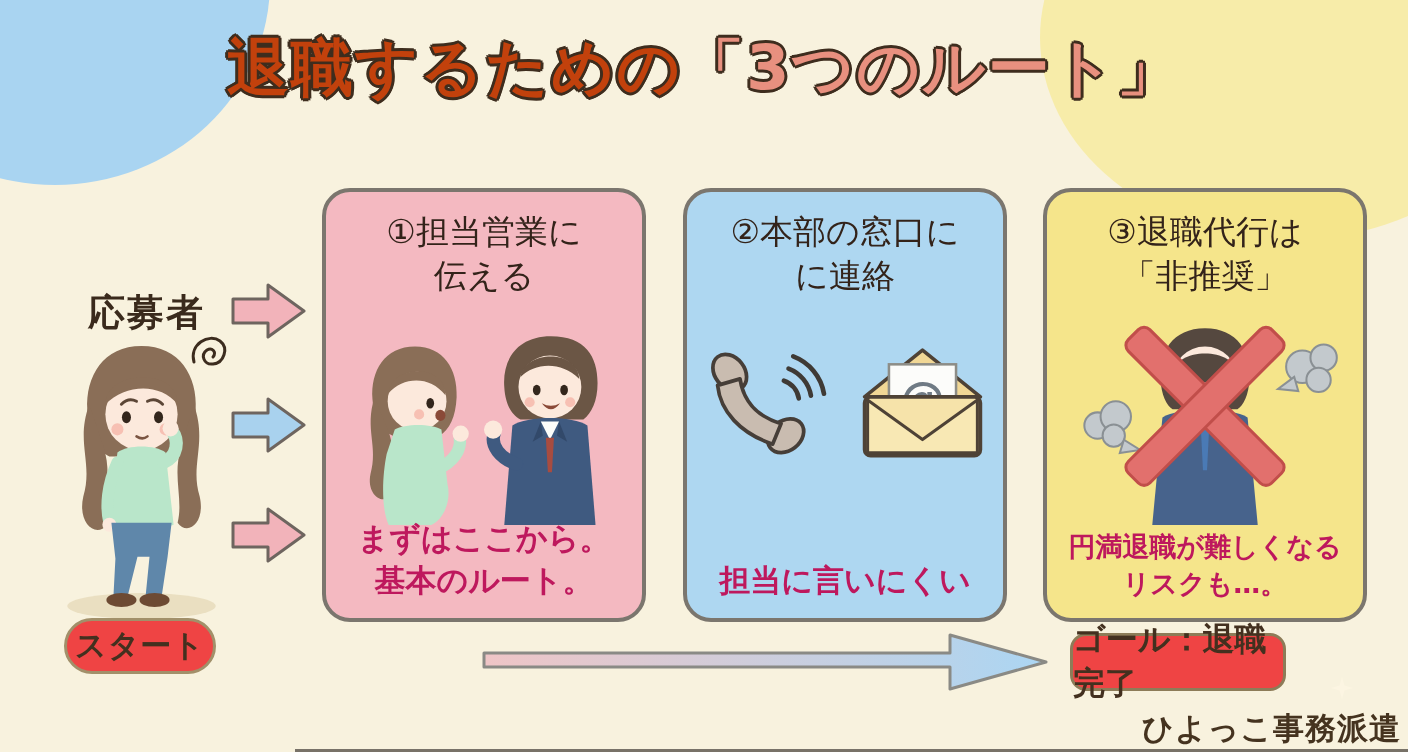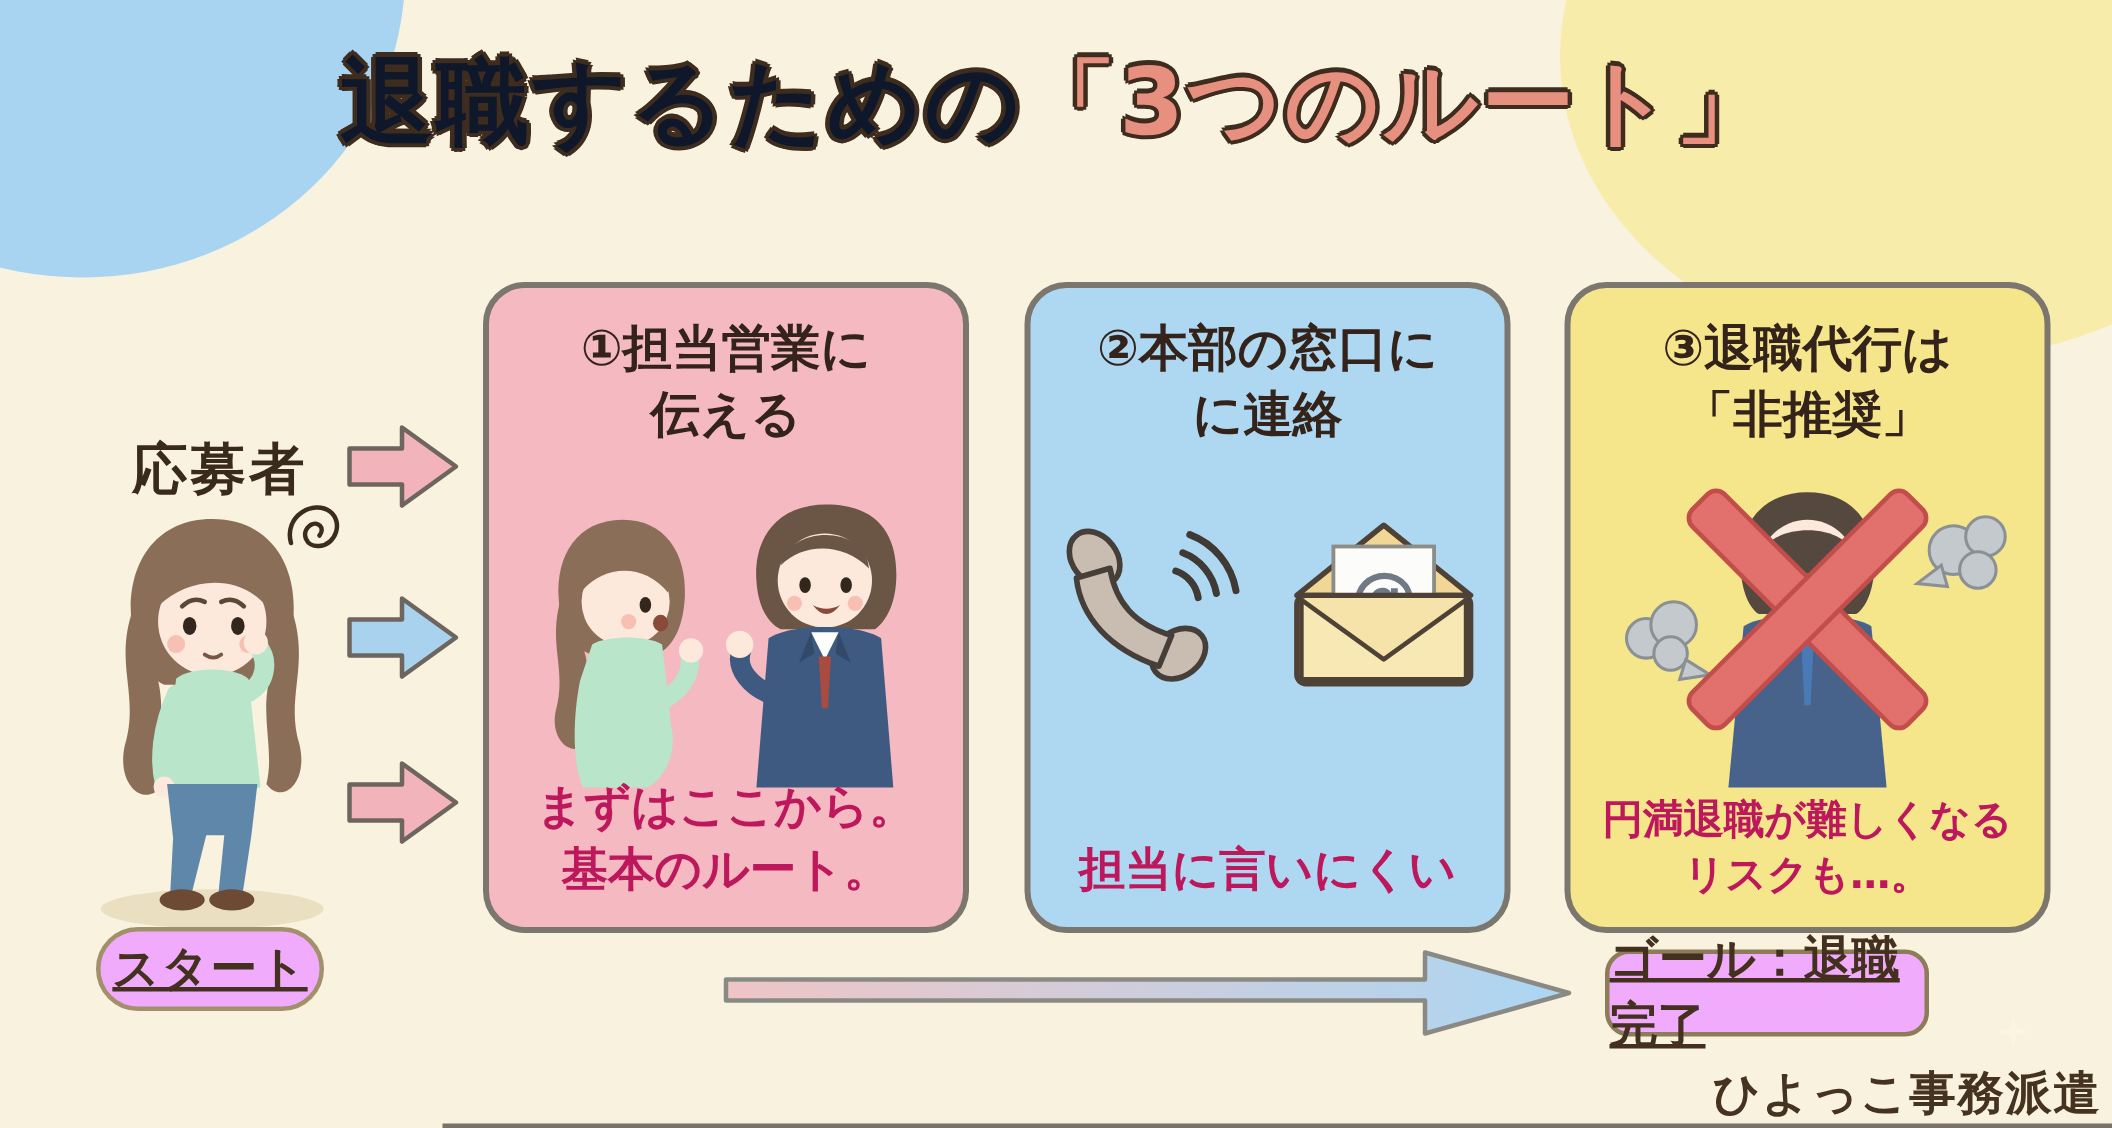--- a/index.html
+++ b/index.html
@@ -17,41 +17,41 @@
   .blob-blue { left: -160px; top: -220px; width: 430px; height: 405px; background: #a9d4f1; }
   .blob-yellow { left: 1040px; top: -165px; width: 500px; height: 405px; background: #f7eca9; }
 
   
   .title {
     position: absolute; top: 26px; left: 0; width: 100%;
     text-align: center; font-size: 62px; font-weight: 800; letter-spacing: 2px;
     white-space: nowrap;
   }
   .t-green {
-    color: #0f172a;
+    color: #c2410c;
     text-shadow: 3px 0 0 #3e2d1e, -3px 0 0 #3e2d1e, 0 3px 0 #3e2d1e, 0 -3px 0 #3e2d1e,
                  2px 2px 0 #3e2d1e, -2px 2px 0 #3e2d1e, 2px -2px 0 #3e2d1e, -2px -2px 0 #3e2d1e;
   }
   .t-accent {
     color: #e8907f;
     text-shadow: 3px 0 0 #3e2d1e, -3px 0 0 #3e2d1e, 0 3px 0 #3e2d1e, 0 -3px 0 #3e2d1e,
                  2px 2px 0 #3e2d1e, -2px 2px 0 #3e2d1e, 2px -2px 0 #3e2d1e, -2px -2px 0 #3e2d1e;
   }
 
   
   .actor-label {
     position: absolute; left: 88px; top: 288px;
     font-size: 37px; font-weight: 700; color: #3a2a1c; letter-spacing: 2px;
   }
   .woman-illu { position: absolute; left: 58px; top: 324px; }
   .scribble { position: absolute; left: 186px; top: 330px; }
 
   .badge {
     position: absolute; display: flex; align-items: center; justify-content: center;
-    background: #f0abfc; color: #43301f; font-weight: 800; text-decoration: underline;
+    background: #ef4444; color: #43301f; font-weight: 800;
   }
   .start-badge {
     left: 64px; top: 618px; width: 152px; height: 56px;
     border: 3px solid #a2906a; border-radius: 28px; font-size: 31px; letter-spacing: 1px;
   }
   .goal-badge {
     left: 1070px; top: 633px; width: 216px; height: 58px;
     border: 3px solid #8d7c58; border-radius: 16px; font-size: 32px;
   }
 
@@ -63,21 +63,21 @@
   
   .card {
     position: absolute; top: 188px; width: 324px; height: 434px;
     border: 4px solid #7b766e; border-radius: 28px;
   }
   .card-1 { left: 322px; background: #f4b9c1; }
   .card-2 { left: 683px; background: #aed7f1; }
   .card-3 { left: 1043px; background: #f5e58b; }
   .card-title {
     position: absolute; top: 18px; left: 0; width: 100%;
-    text-align: center; font-size: 33px; font-weight: 700; line-height: 1.32; color: #33231a;
+    text-align: center; font-size: 33px; font-weight: 400; line-height: 1.32; color: #33231a;
   }
   .card-illu { position: absolute; top: 120px; left: 50%; transform: translateX(-50%); }
   .card-2 .icon-row {
     position: absolute; top: 150px; left: 0; width: 100%;
     display: flex; justify-content: center; align-items: center; gap: 16px;
   }
   .card-caption {
     position: absolute; bottom: 16px; left: 0; width: 100%;
     text-align: center; font-size: 31px; font-weight: 800; line-height: 1.35; color: #be185d;
   }

